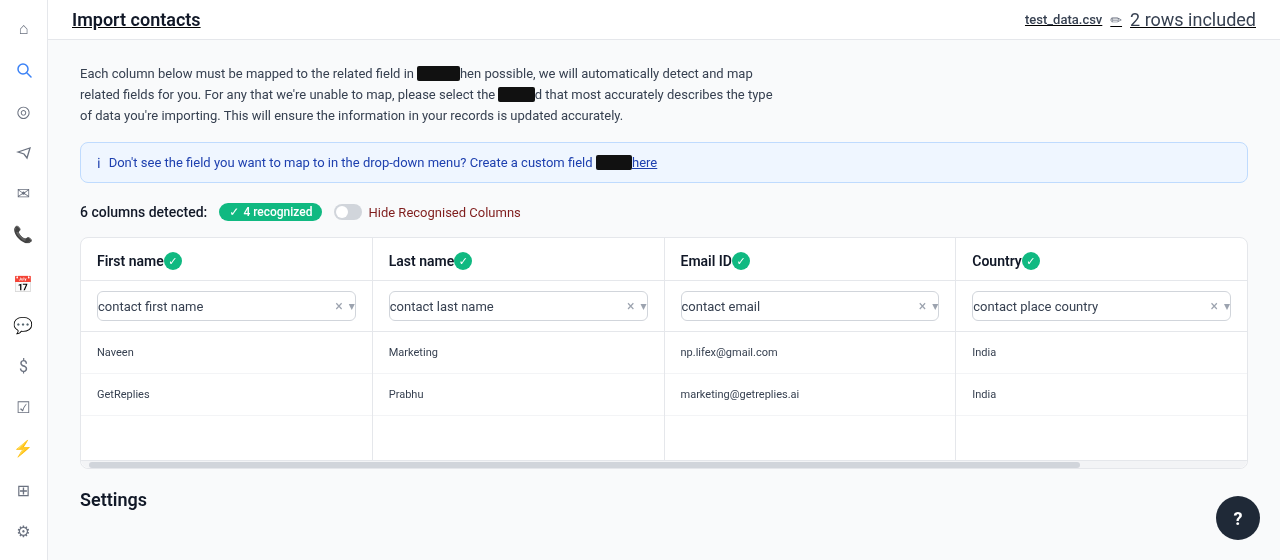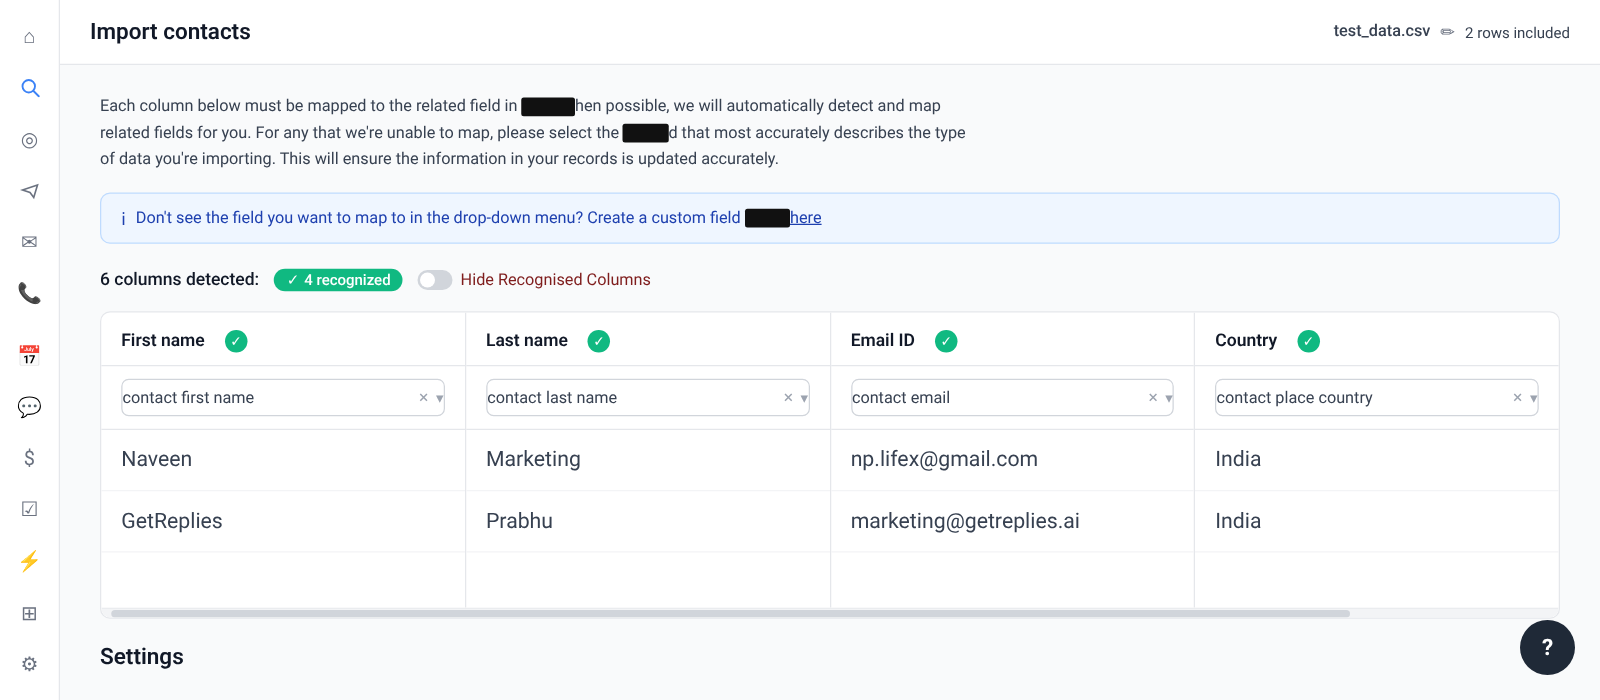--- a/index.html
+++ b/index.html
@@ -37,25 +37,26 @@
       display: flex;
       flex-direction: column;
       overflow: hidden;
     }
 
     
     .header {
       background: #fff;
       border-bottom: 1px solid #e5e7eb;
       padding: 0 24px;
-      height: 52px;
+      height: 40px;
       display: flex;
       align-items: center;
       justify-content: space-between;
       flex-shrink: 0;
+      text-decoration: underline;
     }
     .header-title {
       font-size: 18px;
       font-weight: 600;
       color: #111827;
     }
     .header-right {
       display: flex;
       align-items: center;
       gap: 8px;
@@ -64,21 +65,21 @@
       font-size: 13px;
       color: #374151;
       font-weight: 500;
     }
     .edit-icon {
       color: #6b7280;
       font-size: 14px;
       cursor: pointer;
     }
     .rows-included {
-      font-size: 12px;
+      font-size: 18px;
       color: #374151;
     }
 
     
     .content {
       flex: 1;
       overflow-y: auto;
       padding: 24px 32px;
       background: #f9fafb;
     }
@@ -185,21 +186,21 @@
       border-right: 1px solid #e5e7eb;
       min-width: 280px;
     }
     .col:last-child { border-right: none; }
 
     .col-header {
       padding: 14px 16px 10px;
       border-bottom: 1px solid #e5e7eb;
       display: flex;
       align-items: center;
-      gap: 16px;
+      gap: 0;
     }
     .col-header-name {
       font-size: 14px;
       font-weight: 600;
       color: #111827;
     }
     .check-icon {
       width: 18px;
       height: 18px;
       background: #10b981;
@@ -235,21 +236,21 @@
       font-size: 14px;
     }
     .select-arrow {
       color: #9ca3af;
       font-size: 12px;
     }
 
     .col-data-row {
       padding: 14px 16px;
       border-bottom: 1px solid #f3f4f6;
-      font-size: 17px;
+      font-size: 11px;
       color: #374151;
     }
     .col-data-row:last-child { border-bottom: none; }
     .col-data-empty {
       padding: 14px 16px;
       min-height: 44px;
     }
 
     
     .scroll-track {

